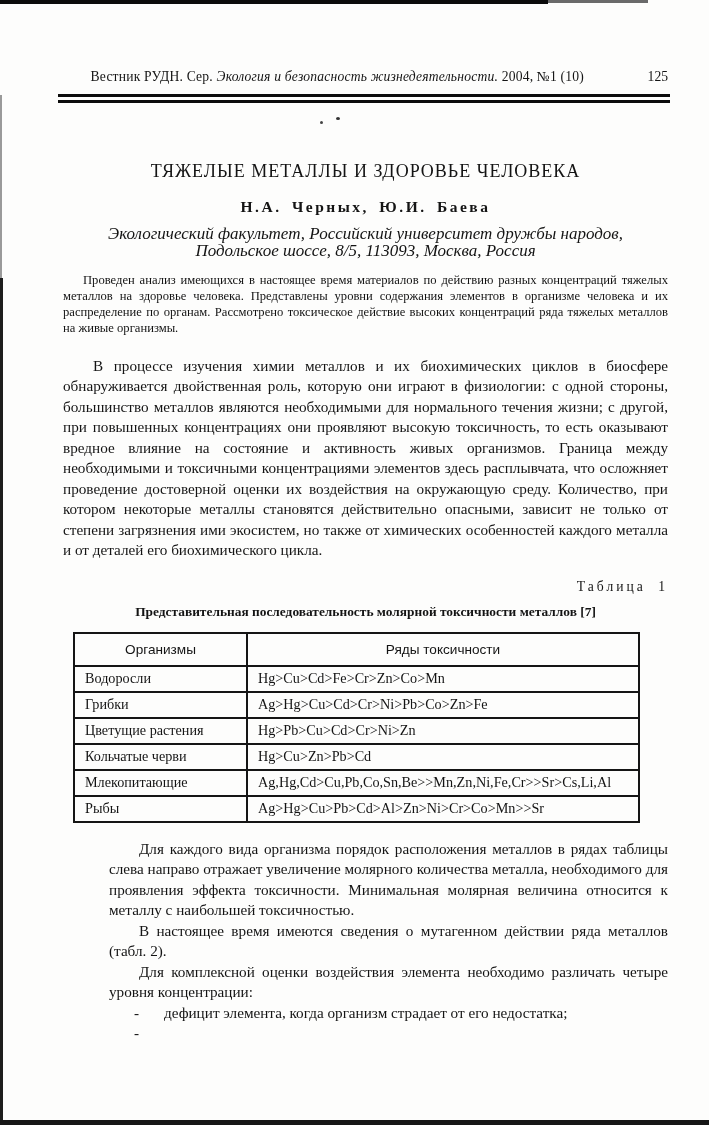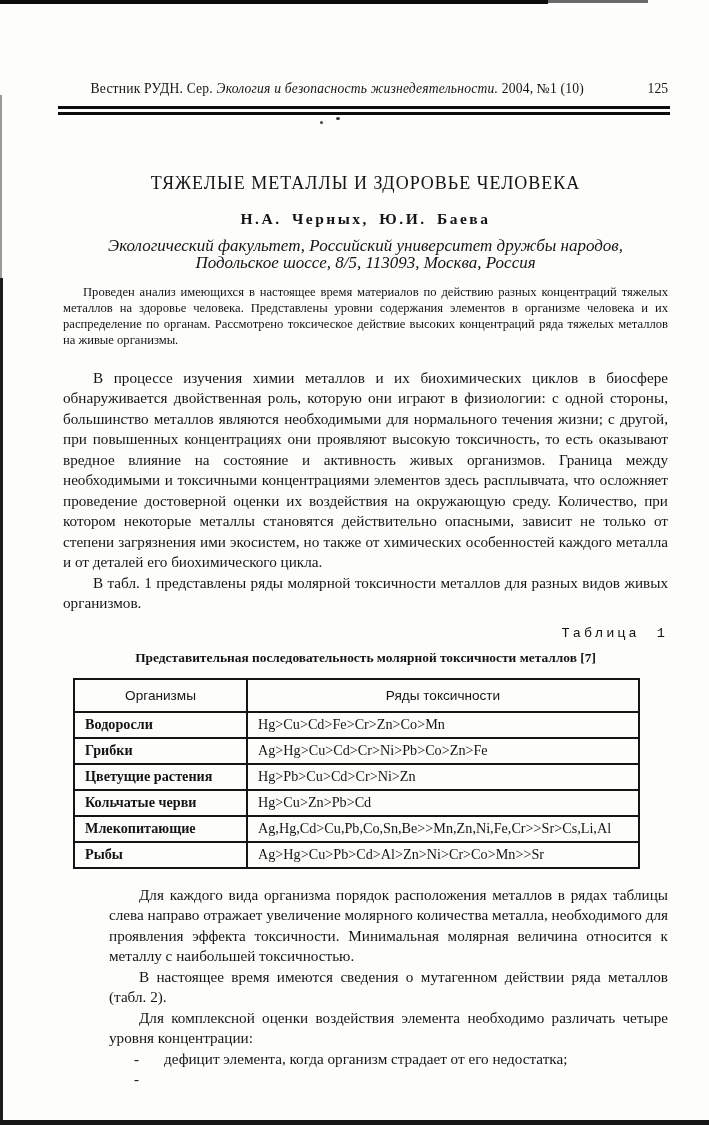--- a/index.html
+++ b/index.html
@@ -16,21 +16,21 @@
   .top-bar{left:0;top:0;width:548px;height:4px;background:#0b0b0b;}
   .top-bar-2{left:548px;top:0;width:100px;height:3px;background:#6a6a6a;}
   .left-strip-light{left:0;top:95px;width:2px;height:185px;background:#9a9a9a;}
   .left-strip-dark{left:0;top:278px;width:3px;height:847px;background:#1d1d1d;}
   .bottom-bar{left:0;bottom:0;width:709px;height:5px;background:#161616;}
   .dot-1{left:320px;top:121px;width:3px;height:3px;background:#444;border-radius:50%;}
   .dot-2{left:336px;top:117px;width:4px;height:3px;background:#333;border-radius:50%;}
 
   
   .content{
-    position:absolute;left:63px;top:12px;width:605px;
+    position:absolute;left:63px;top:0;width:605px;
   }
   .journal-line{
     margin-top:68px;
     display:flex;align-items:baseline;
     font-size:13.6px;line-height:18px;white-space:nowrap;
   }
   .journal-text{flex:1;text-align:center;letter-spacing:0.2px;}
   .journal-series{font-style:italic;}
   .page-num{padding-left:8px;margin-left:28px;}
   .double-rule{
@@ -60,23 +60,23 @@
     font-size:12.6px;line-height:15.9px;
     text-align:justify;text-indent:20px;
   }
   .para{
     margin:0;
     font-size:15.2px;line-height:20.5px;
     text-align:justify;text-indent:30px;
   }
   .para.first{margin-top:19px;}
   .table-label{
-    margin-top:12px;
+    margin-top:18px;
     text-align:right;
-    font-size:13.6px;letter-spacing:3px;word-spacing:6px;font-family:Liberation Mono, monospace;
+    font-size:13.6px;letter-spacing:3px;word-spacing:6px;
   }
   .table-caption{
     margin-top:8px;
     text-align:center;
     font-weight:bold;font-size:13.4px;line-height:17px;
   }
   table.tox{
     margin:12px 0 0 10px;
     width:567px;
     border-collapse:collapse;
@@ -88,21 +88,21 @@
     vertical-align:middle;
     overflow:hidden;white-space:nowrap;
   }
   table.tox th{
     height:27px;
     font-family:"Liberation Sans", sans-serif;
     font-weight:normal;font-size:13.6px;
     text-align:center;padding-left:6px;
   }
   table.tox td{height:20px;font-size:14.2px;}
-  td.org{font-weight:bold;font-size:13.8px;}
+  td.org{font-weight:normal;font-size:13.8px;}
   col.c1{width:173px;}
   .after-table{margin-top:16px;margin-left:46px;}
   .list-item{
     position:relative;
     font-size:15.2px;line-height:20.5px;
     text-align:justify;
     padding-left:55px;
   }
   .list-marker{position:absolute;left:25px;top:0;}
 </style>
@@ -130,21 +130,20 @@
     <div class="title">ТЯЖЕЛЫЕ МЕТАЛЛЫ И ЗДОРОВЬЕ ЧЕЛОВЕКА</div>
     <div class="authors">Н.А. Черных, Ю.И. Баева</div>
     <div class="affiliation">
       <div>Экологический факультет, Российский университет дружбы народов,</div>
       <div>Подольское шоссе, 8/5, 113093, Москва, Россия</div>
     </div>
 
     <div class="abstract">Проведен анализ имеющихся в настоящее время материалов по действию разных концентраций тяжелых металлов на здоровье человека. Представлены уровни содержания элементов в организме человека и их распределение по органам. Рассмотрено токсическое действие высоких концентраций ряда тяжелых металлов на живые организмы.</div>
 
     <p class="para first">В процессе изучения химии металлов и их биохимических циклов в биосфере обнаруживается двойственная роль, которую они играют в физиологии: с одной стороны, большинство металлов являются необходимыми для нормального течения жизни; с другой, при повышенных концентрациях они проявляют высокую токсичность, то есть оказывают вредное влияние на состояние и активность живых организмов. Граница между необходимыми и токсичными концентрациями элементов здесь расплывчата, что осложняет проведение достоверной оценки их воздействия на окружающую среду. Количество, при котором некоторые металлы становятся действительно опасными, зависит не только от степени загрязнения ими экосистем, но также от химических особенностей каждого металла и от деталей его биохимического цикла.</p>
-    <p class="para">В табл. 1 представлены ряды молярной токсичности металлов для разных видов живых организмов.</p>
 
     <div class="table-label">Таблица 1</div>
     <div class="table-caption">Представительная последовательность молярной токсичности металлов [7]</div>
 
     <table class="tox">
       <colgroup>
           <col class="c1">
           <col>
         </colgroup>
       <thead>

